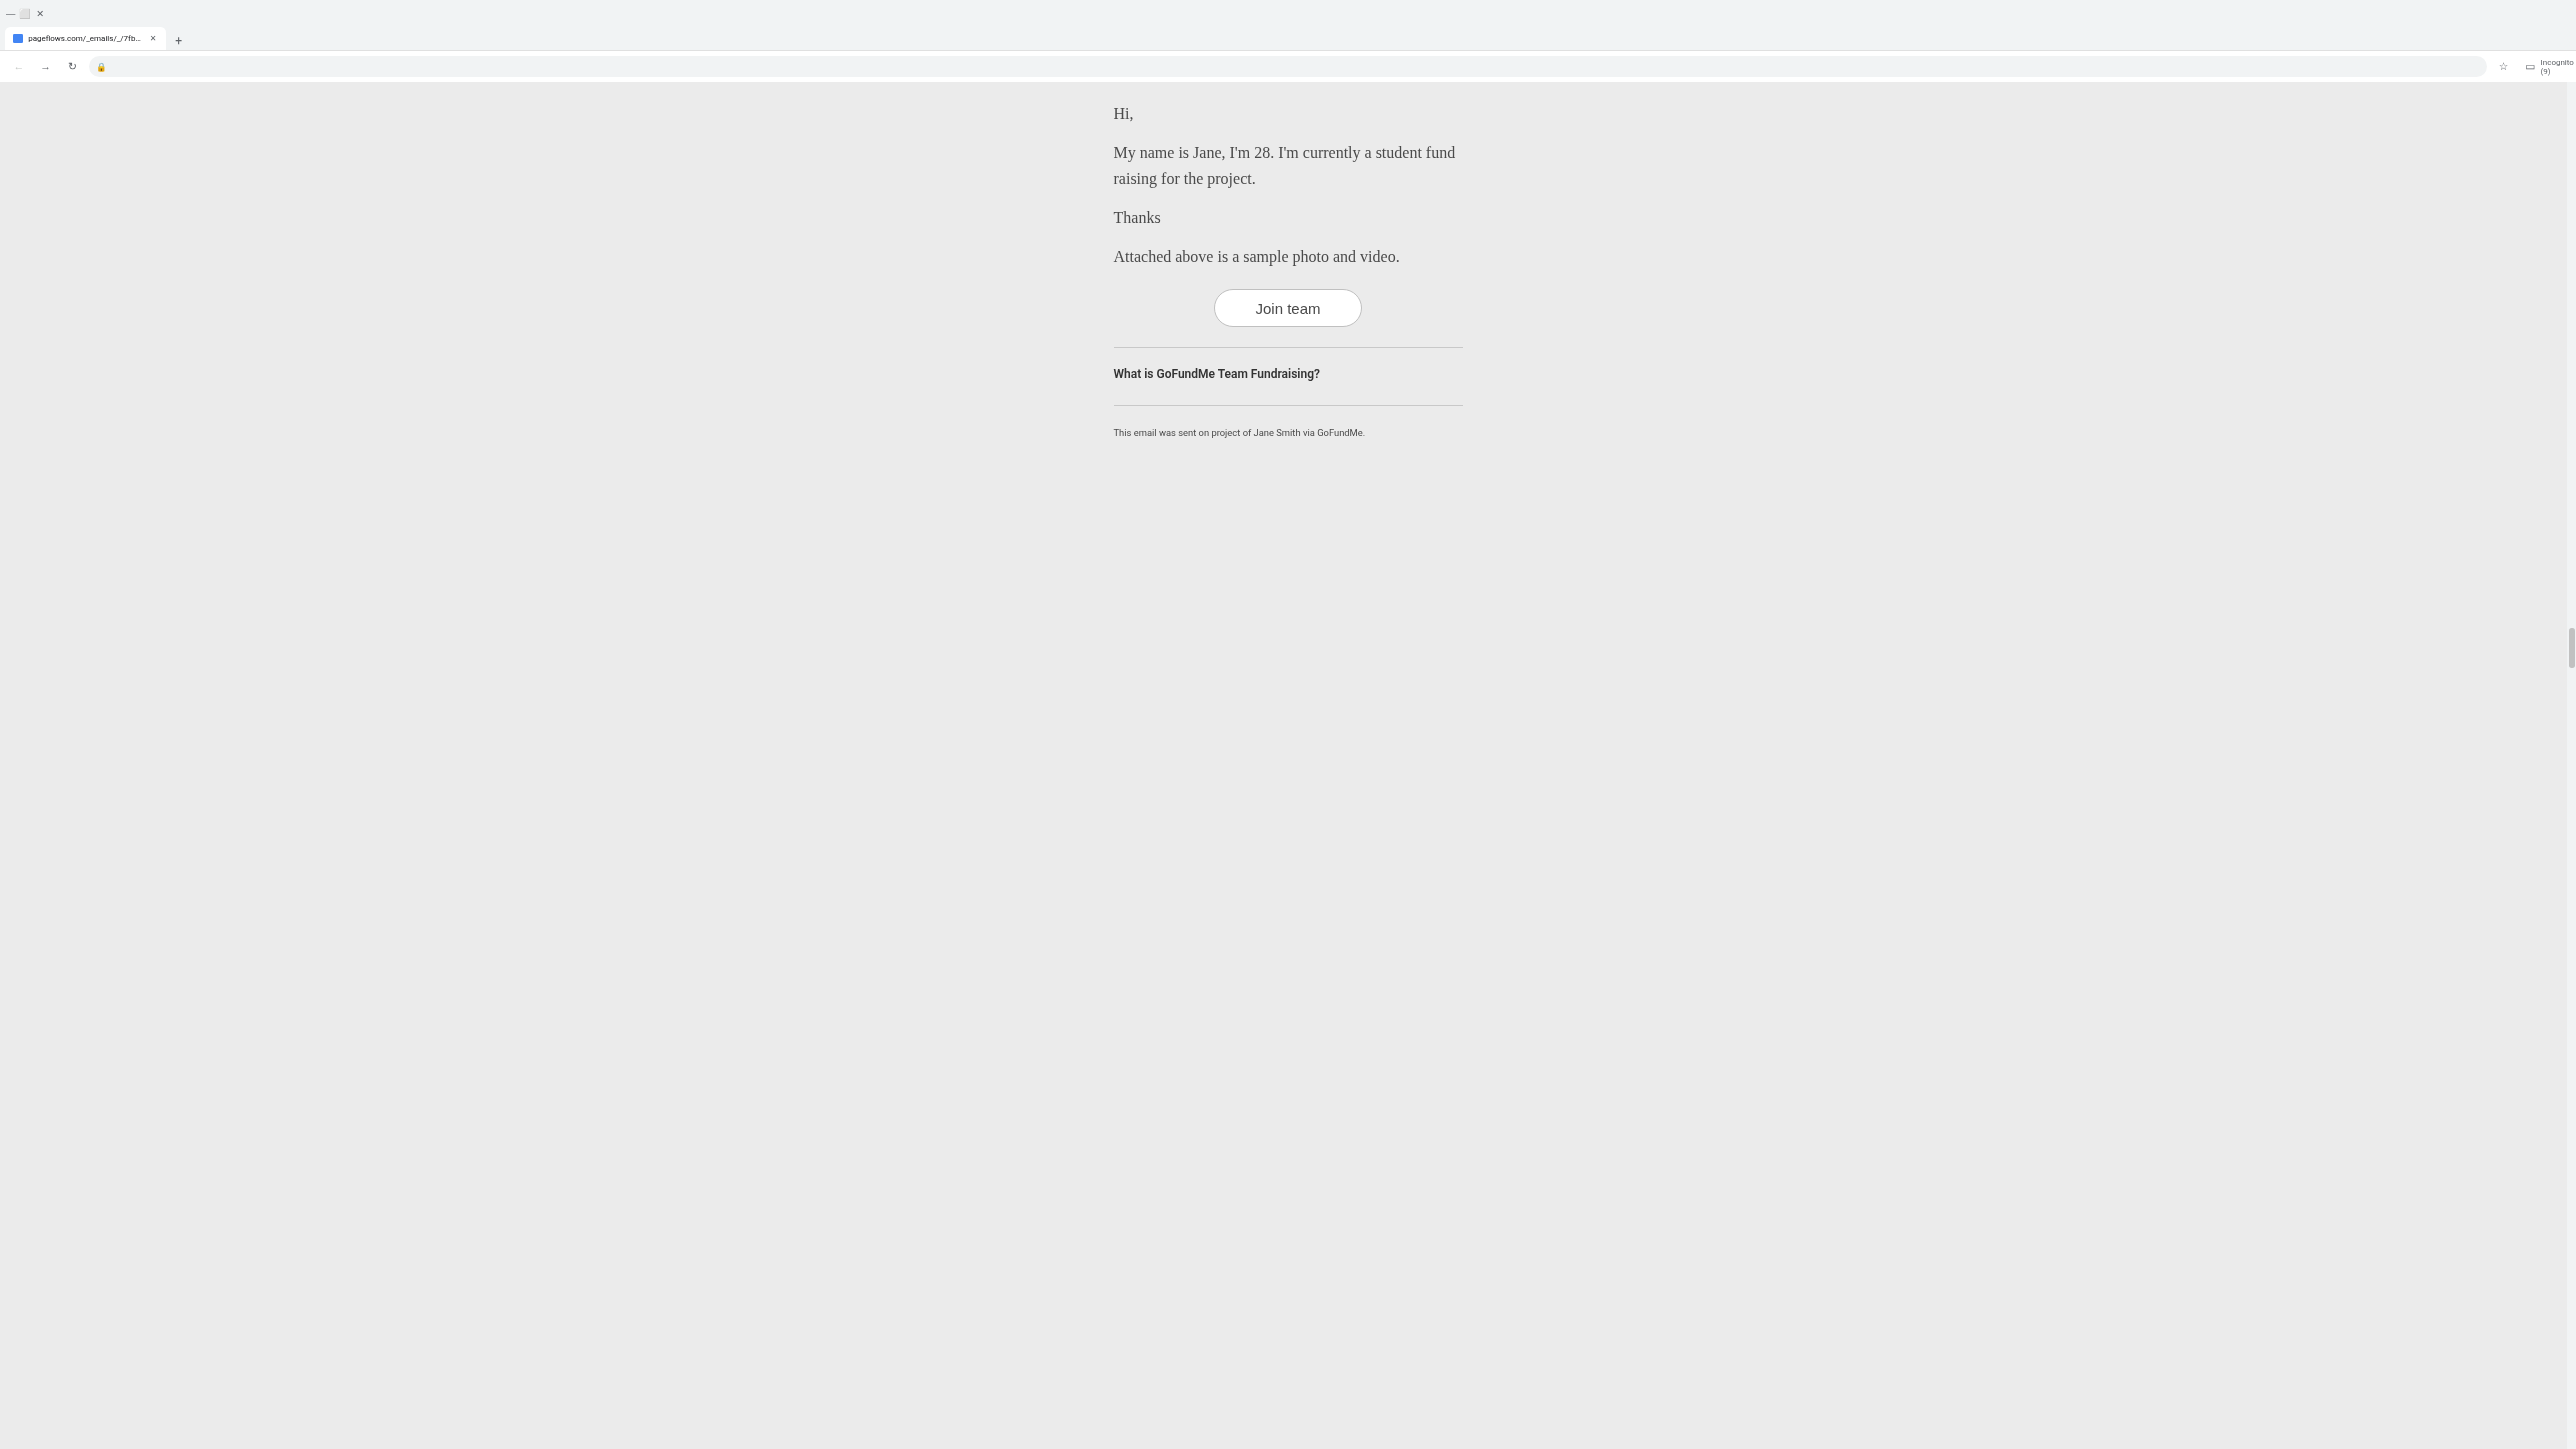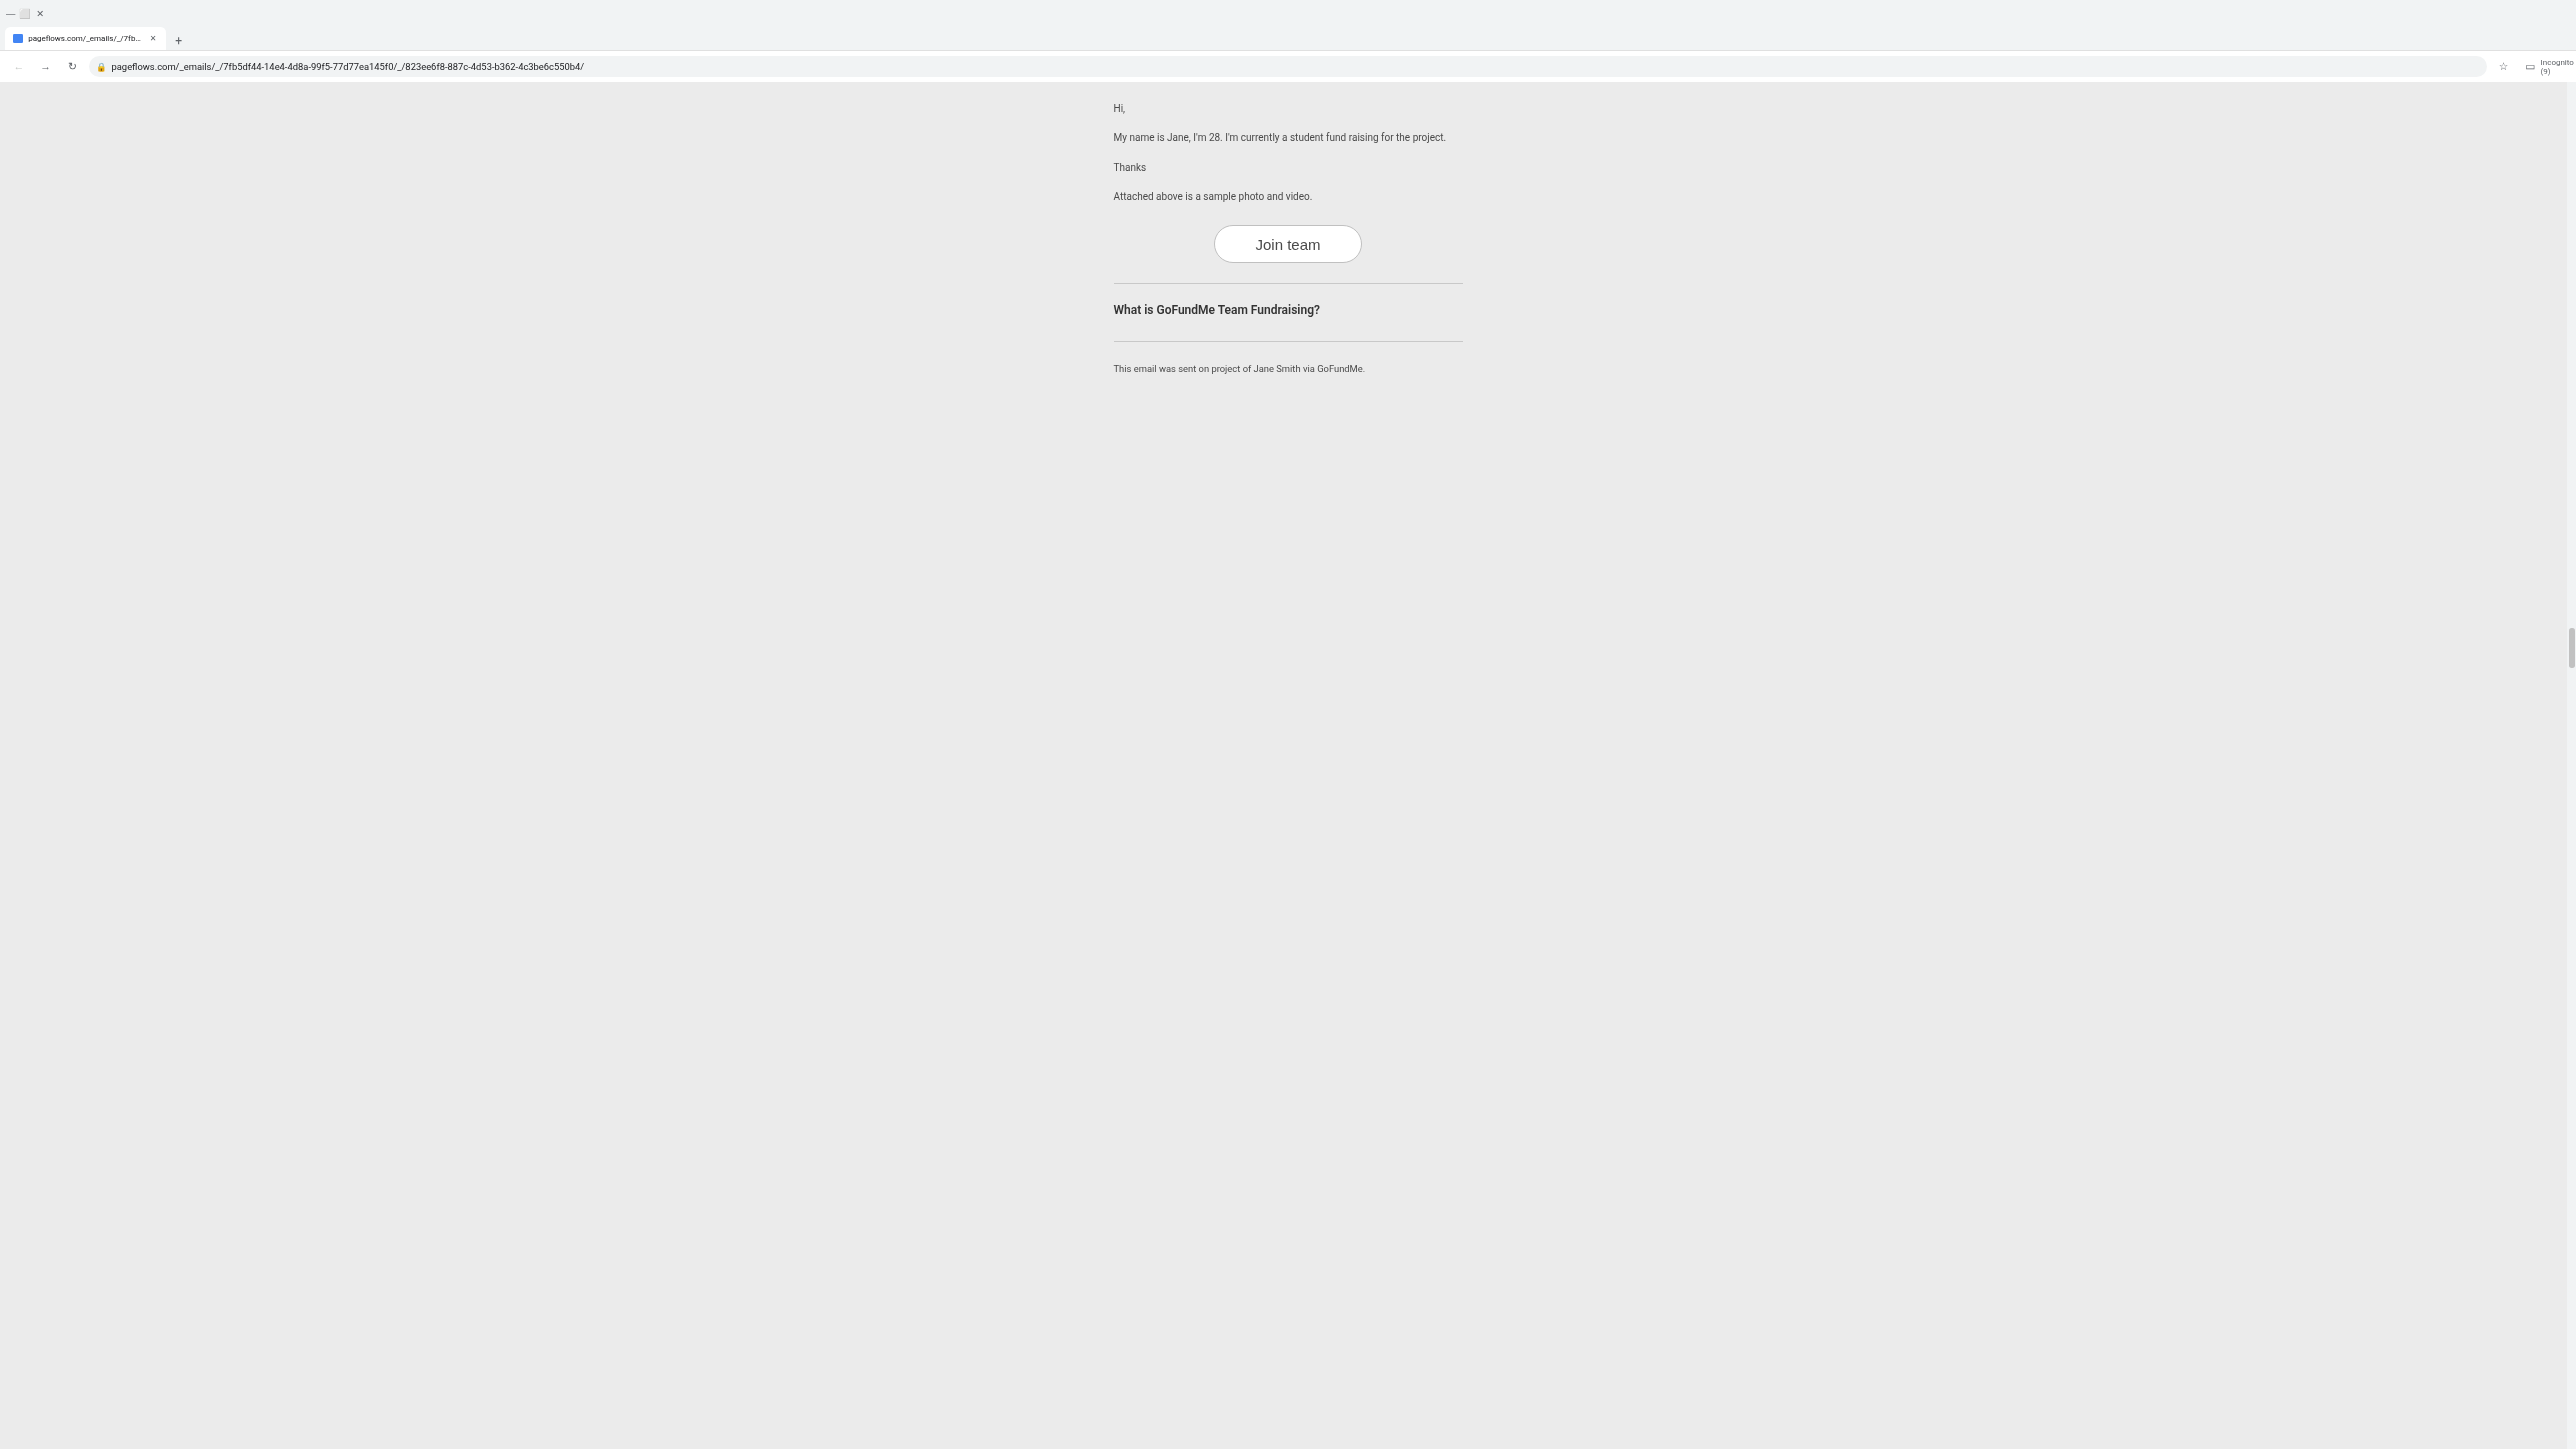--- a/index.html
+++ b/index.html
@@ -183,22 +183,23 @@
       padding: 20px 13.4px 40px;
     }
 
     .email-container {
       max-width: 349px;
       width: 100%;
     }
 
     .email-body {
       color: #4a4a4a;
-      font-size: 10px;
+      font-size: 16px;
       line-height: 1.6;
+      font-family: Liberation Serif, serif;
     }
 
     .email-body p {
       margin-bottom: 13.4px;
     }
 
     .join-button-wrapper {
       text-align: center;
       margin: 20px 0;
     }
@@ -286,21 +287,20 @@
     <div class="new-tab-btn">+</div>
   </div>
 
   <div class="omnibox-bar">
     <div class="nav-btn disabled">←</div>
     <div class="nav-btn">→</div>
     <div class="nav-btn">↻</div>
 
     <div class="address-bar">
       <span style="color:#5f6368; font-size:8.7px;">🔒</span>
-      <span class="address-text">pageflows.com/_emails/_/7fb5df44-14e4-4d8a-99f5-77d77ea145f0/_/823ee6f8-887c-4d53-b362-4c3be6c550b4/</span>
     </div>
 
     <div class="bookmark-btn">☆</div>
     <div class="bookmark-btn">▭</div>
     <div class="profile-btn">
       <span style="font-size:8px; color:#5f6368;">Incognito (9)</span>
     </div>
   </div>
 </div>
 

